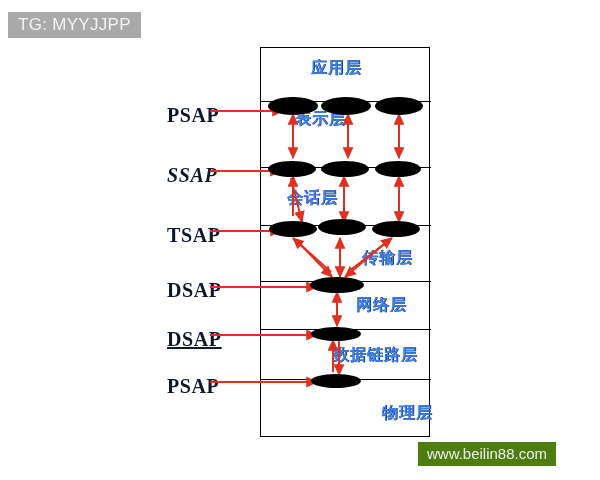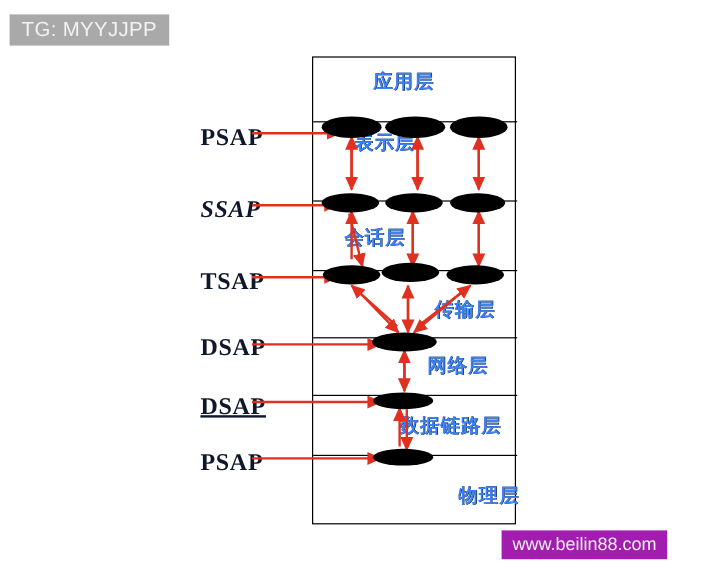--- a/index.html
+++ b/index.html
@@ -35,21 +35,21 @@
     line-height: 26px;
     white-space: nowrap;
   }
   
   #watermark {
     position: absolute;
     left: 418px;
     top: 442px;
     height: 24px;
     padding: 0 9px;
-    background: #a21caf;
+    background: #4d7c0f;
     color: #efefef;
     font-family: "Liberation Sans", sans-serif;
     font-size: 15px;
     line-height: 24px;
     white-space: nowrap;
   }
   
   #osi-box {
     position: absolute;
     left: 260px;

